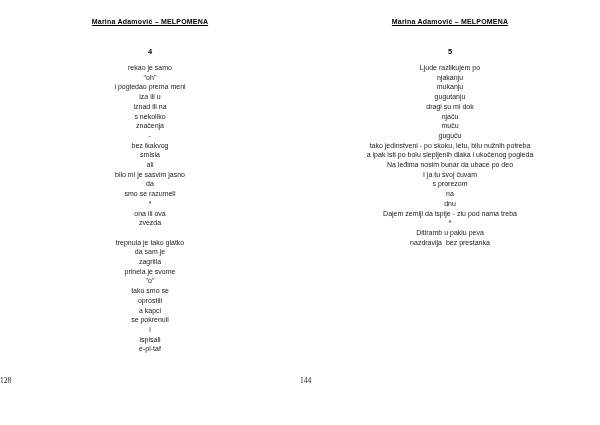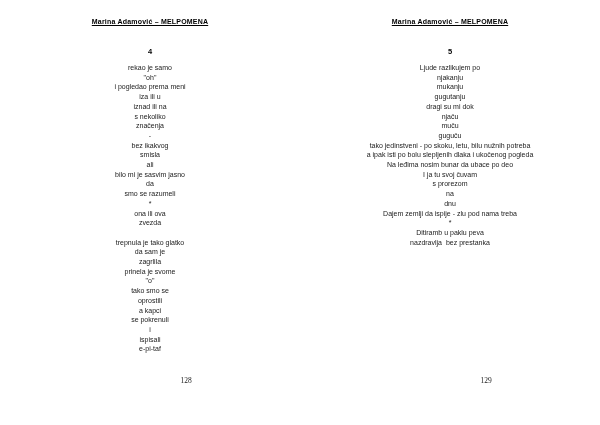--- a/index.html
+++ b/index.html
@@ -60,25 +60,23 @@
   }
   .poem-line {
     white-space: pre-wrap;
     min-height: 9.7px;
   }
   .page-footer {
     position: absolute;
     top: 376px;
     left: 0;
     width: 100%;
-    text-align: center;
     font-family: "Liberation Serif", serif;
     font-size: 7.5px;
     color: #1a1a1a;
-    padding-left: 36px;
   }
 </style>
 </head>
 <body>
 
 <div class="spread">
 
   <div class="page left">
     <div class="page-header">
       <span>Marina Adamović – MELPOMENA</span>
@@ -138,16 +136,16 @@
         <div class="poem-line">Na leđima nosim bunar da ubace po deo</div>
         <div class="poem-line">I ja tu svoj čuvam</div>
         <div class="poem-line">s prorezom</div>
         <div class="poem-line">na</div>
         <div class="poem-line">dnu</div>
         <div class="poem-line">Dajem zemlji da ispije - zlu pod nama treba</div>
         <div class="poem-line">*</div>
         <div class="poem-line">Ditiramb u paklu peva</div>
         <div class="poem-line">nazdravlja  bez prestanka</div>
       </div>
-    <div class="page-footer">129</div>
+    <div class="page-footer">144</div>
   </div>
 
 </div>
 
 </body></html>

